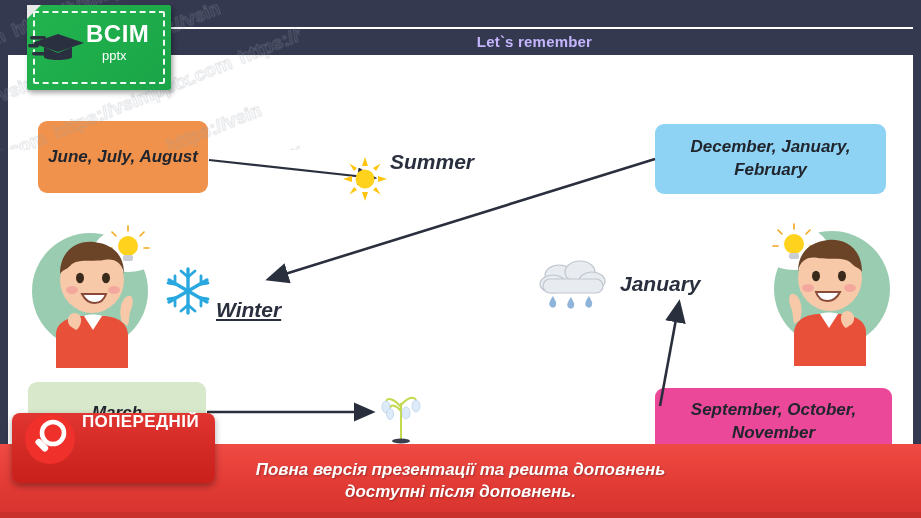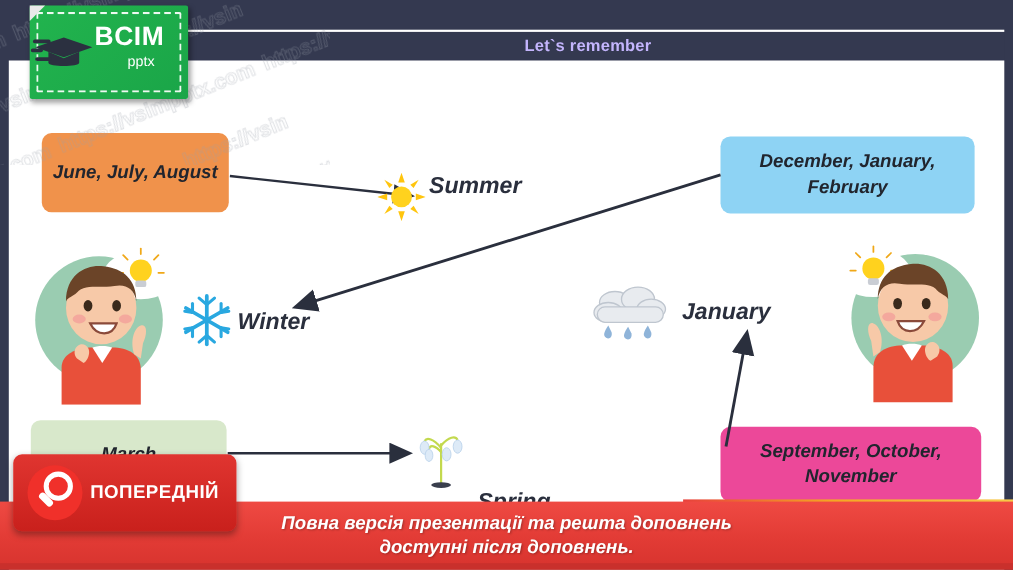--- a/index.html
+++ b/index.html
@@ -65,21 +65,21 @@
   }
   .logo-cap {
     position:absolute; left:28px; top:26px;
     width:62px; height:42px; z-index:42;
   }
   .logo-text {
     position:absolute; left:86px; top:22px; z-index:42;
     color:#fff; line-height:1;
   }
   .logo-text .main { font-size:24px; font-weight:bold; letter-spacing:.5px; display:block;}
-  .logo-text .sub  { font-size:13px; display:block; margin-top:3px; margin-left:30px;}
+  .logo-text .sub  { font-size:13px; display:block; margin-top:3px; margin-left:16px;}
 
   
   .month-box {
     position:absolute;
     display:flex; align-items:center; justify-content:center;
     text-align:center;
     font-size:17px;
     font-weight:bold;
     font-style:italic;
     color:#21252e;
@@ -96,22 +96,22 @@
   
   .season-label {
     position:absolute;
     font-size:21px;
     font-weight:bold;
     font-style:italic;
     color:#2a2f3d;
     white-space:nowrap;
     z-index:14;
   }
-  #label-summer { left:390px; top:157px; }
-  #label-winter { left:216px; top:281px; }
+  #label-summer { left:390px; top:150px; }
+  #label-winter { left:216px; top:298px;text-decoration:underline; }
   #label-autumn { left:620px; top:272px; }
   #label-spring { left:434px; top:400px;margin-top:45px; }
 
   
   .season-icon { position:absolute; z-index:14; }
   #icon-sun       { left:343px; top:157px; width:44px; height:44px; }
   #icon-snowflake { left:163px; top:266px; width:50px; height:50px; }
   #icon-cloud     { left:537px; top:259px; width:72px; height:58px; }
   #icon-flower    { left:378px; top:383px; width:46px; height:62px; }
 
@@ -132,37 +132,37 @@
   
   .preview-badge {
     position:absolute;
     left:12px; top:413px;
     width:203px; height:70px;
     background:#d92b26;
     background:linear-gradient(180deg,#e03530 0%, #c9201c 100%);
     border-radius:8px;
     z-index:60;
     box-shadow:0 3px 7px rgba(0,0,0,.35);
-    display:flex; align-items:center;
+    display:flex; align-items:flex-start;
   }
   .magnifier {
     width:52px;height:52px;margin-left:12px;flex:0 0 auto;
   }
   .preview-text {
     color:#fff; font-weight:bold; line-height:1.02;
     margin-left:6px;
     font-size:17px;
     letter-spacing:.4px;
   }
   .preview-text span { display:block; white-space:nowrap; }
 
   .bottom-banner {
     position:absolute;
     left:0; right:0; bottom:0;
-    height:62px;
+    height:74px;
     background:#e8413c;
     background:linear-gradient(180deg,#ef4a43 0%, #e23b35 55%, #d7332e 100%);
     z-index:55;
     display:flex; flex-direction:column;
     align-items:center; justify-content:center;
   }
   .bottom-banner span {
     color:#ffffff;
     font-size:17px;
     font-weight:bold;

